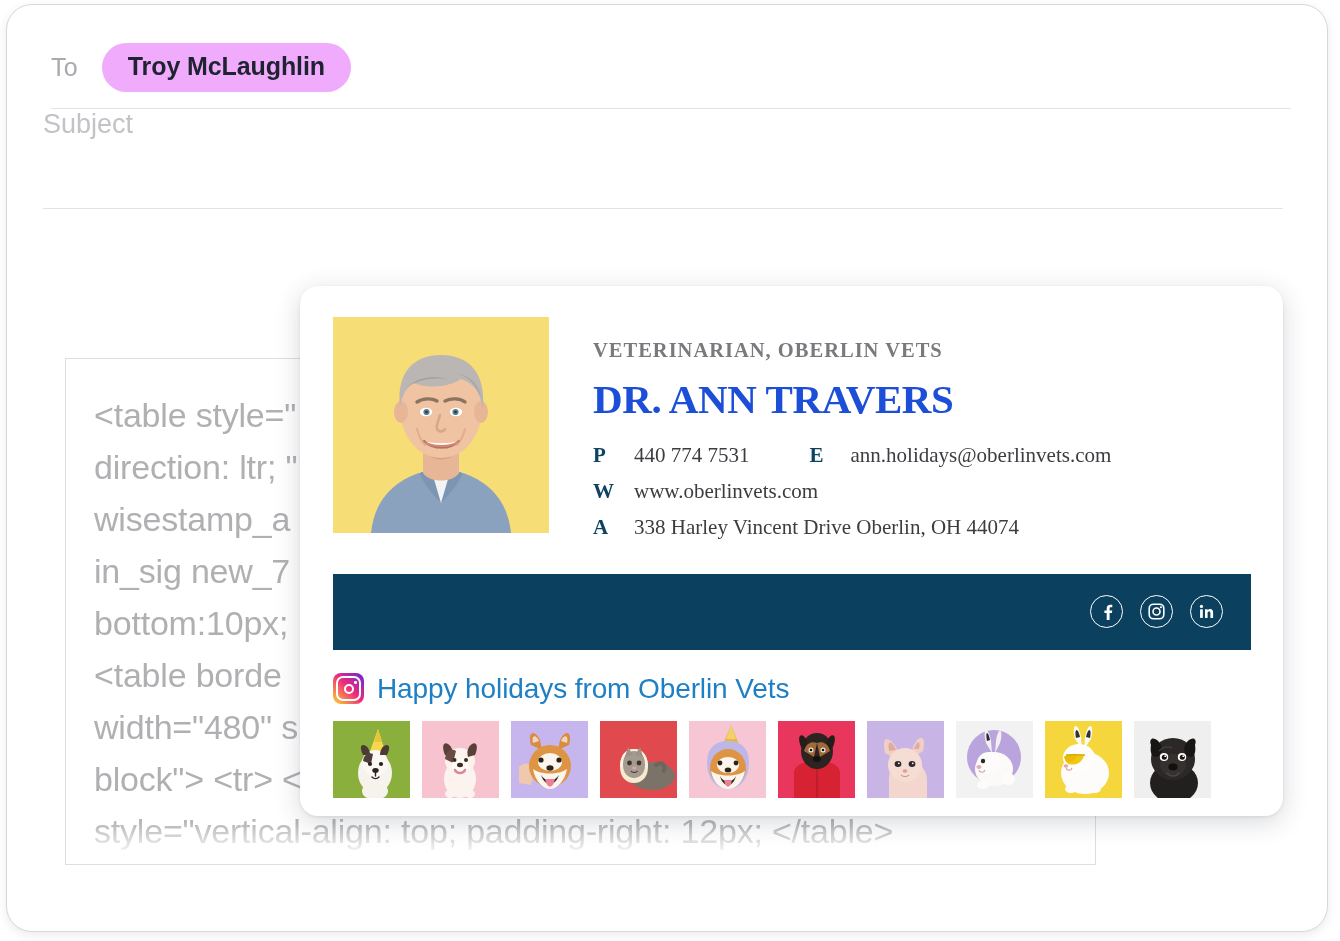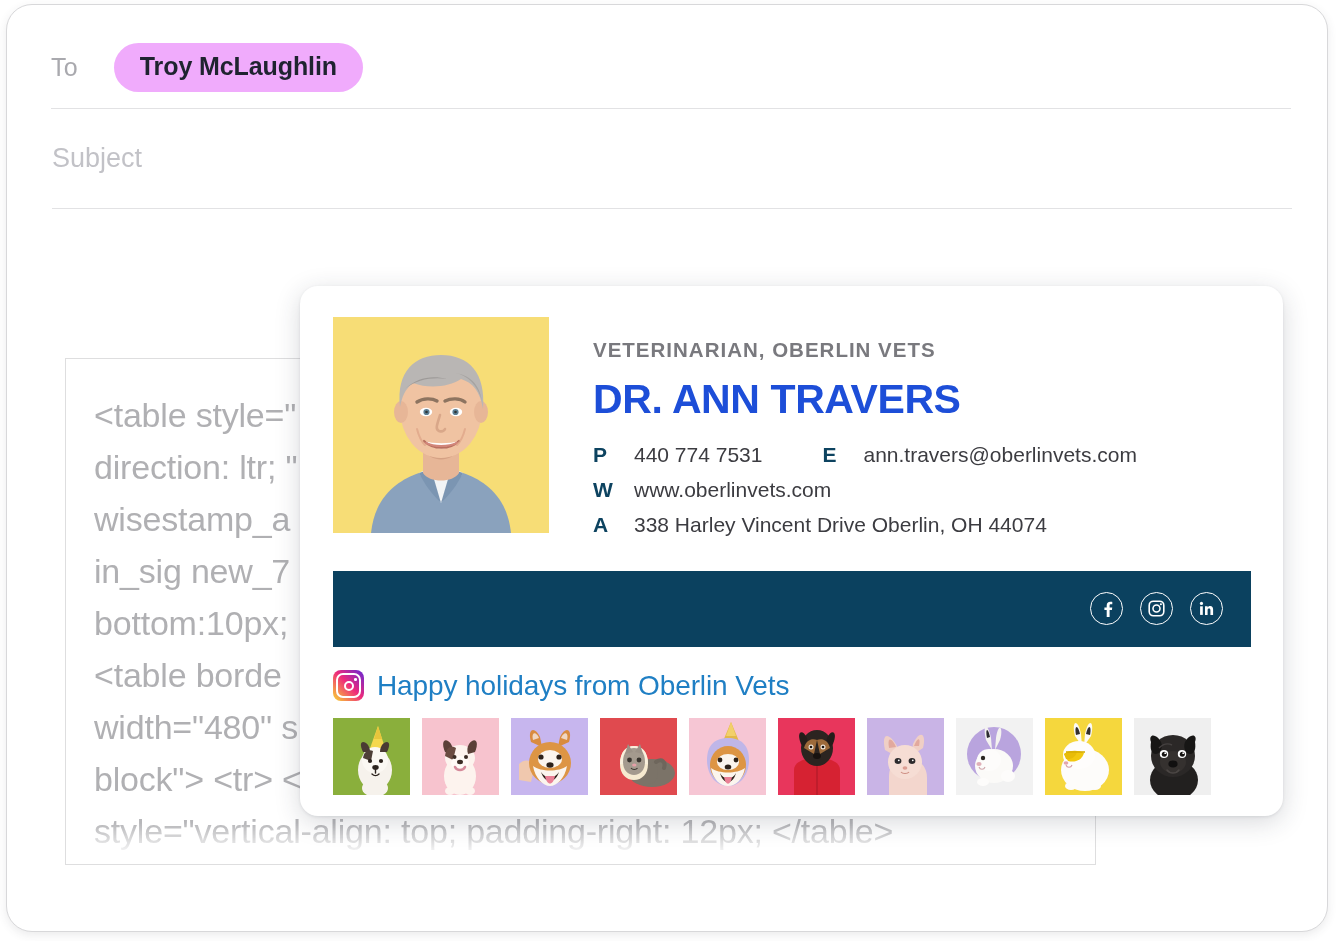--- a/index.html
+++ b/index.html
@@ -35,21 +35,20 @@
   .to-row {
     position: absolute;
     left: 44px;
     top: 22px;
     width: 1240px;
     height: 82px;
     display: flex;
     align-items: center;
     border-bottom: 1px solid #e2e2e4;
     box-sizing: border-box;
-    gap: 12px;
   }
   .field-label {
     color: #a9a9ae;
     font-size: 25px;
     font-weight: 400;
     letter-spacing: 0.2px;
   }
   .recipient-chip {
     margin-left: 24px;
     background: #f0abfc;
@@ -58,26 +57,25 @@
     font-weight: 700;
     padding: 11px 26px 13px 26px;
     border-radius: 30px;
     line-height: 1;
     letter-spacing: -0.1px;
   }
 
   
   .subject-row {
     position: absolute;
-    left: 45px;
+    left: 36px;
     top: 104px;
     width: 1240px;
     height: 100px;
     display: flex;
-    align-items: center;
     border-bottom: 1px solid #e2e2e4;
     box-sizing: border-box;
   }
   .subject-label {
     color: #c2c2c7;
     font-size: 27px;
     font-weight: 400;
   }
   .subject-value {
     margin-left: 24px;
@@ -145,20 +143,21 @@
     position: relative;
     overflow: hidden;
   }
   .portrait svg { display: block; width: 100%; height: 100%; }
 
   
   .sig-ident {
     margin-left: 44px;
     padding-top: 23px;
     flex: 1 1 auto;
+    font-family: Liberation Serif, serif;
   }
   .sig-role {
     color: #79797e;
     font-size: 20.5px;
     font-weight: 700;
     letter-spacing: 1.0px;
     line-height: 1;
   }
   .sig-name {
     margin-top: 17px;
@@ -356,21 +355,21 @@
             <div class="sig-name">DR. ANN TRAVERS</div>
 
             <div class="contact-list">
               <div class="contact-row">
                 <span class="contact-item">
                   <span class="contact-key">P</span>
                   <span class="contact-val">440 774 7531</span>
                 </span>
                 <span class="contact-item second">
                   <span class="contact-key">E</span>
-                  <span class="contact-val">ann.travers@oberlinvets.com</span>
+                  <span class="contact-val">ann.holidays@oberlinvets.com</span>
                 </span>
               </div>
               <div class="contact-row">
                 <span class="contact-item">
                   <span class="contact-key">W</span>
                   <span class="contact-val">www.oberlinvets.com</span>
                 </span>
               </div>
               <div class="contact-row">
                 <span class="contact-item">

